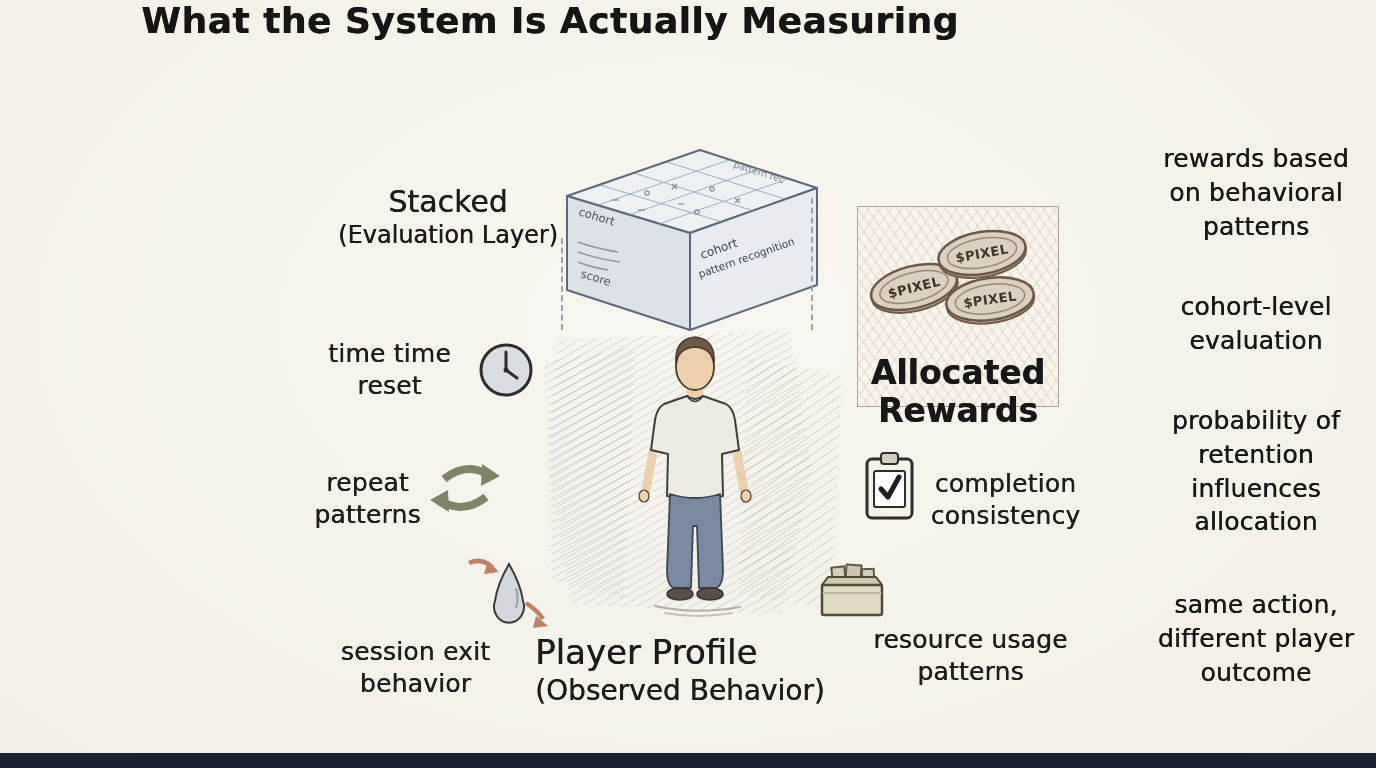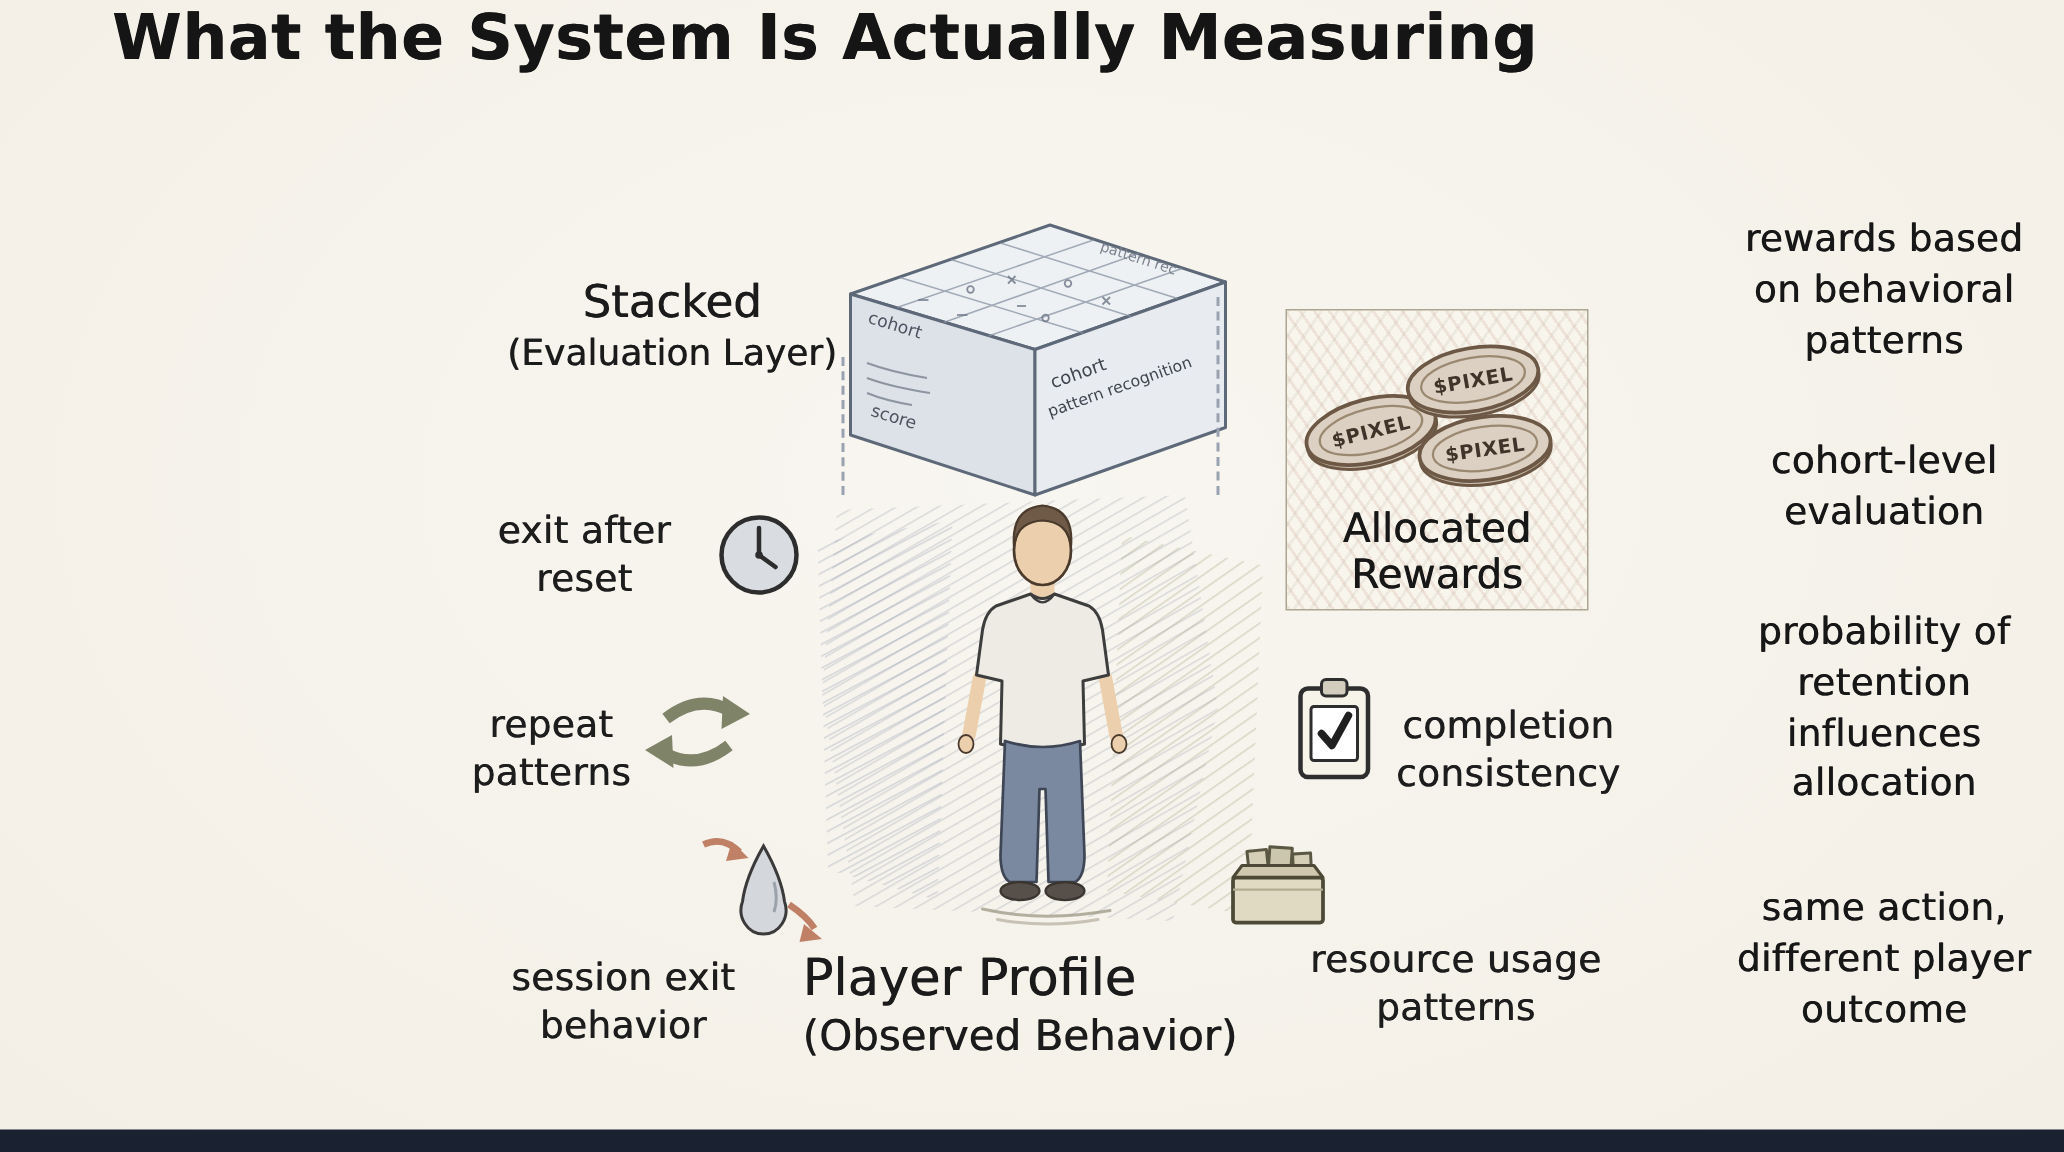--- a/index.html
+++ b/index.html
@@ -10,21 +10,21 @@
     color:#1b1b1b;
   }
   #canvas {
     position:relative; width:1376px; height:768px;
     background: radial-gradient(ellipse at 50% 42%, #f8f6f0 0%, #f3efe6 100%);
   }
   .abs { position:absolute; }
   .ink { text-shadow: 0.4px 0 0 currentColor; }
   .title {
     left:0; top:36; width:1100px; text-align:center;
-    font-size:42px; font-weight:bold; letter-spacing:0.5px; color:#151515;
+    font-size:36px; font-weight:bold; letter-spacing:0.5px; color:#151515;
   }
   .label {
     font-size:25px; line-height:1.28; text-align:center;
     white-space:pre-line; color:#1d1d1d; letter-spacing:0.2px;
   }
   .note {
     font-size:25px; line-height:1.35; text-align:center;
     white-space:pre-line; color:#171717; letter-spacing:0.2px;
   }
   .stacked { text-align:center; }
@@ -35,21 +35,21 @@
   .player-label .l2 { display:block; font-size:28px; margin-top:2px; }
   .dashed { width:0; border-left:2px dashed #99a2b0; }
   .rewards-frame {
     left:857px; top:206px; width:202px; height:201px;
     border:1.5px solid #aba592; background-color:#f8f5ed;
     background-image:
       repeating-linear-gradient(55deg, rgba(186,120,96,0.14) 0 2px, transparent 2px 8px),
       repeating-linear-gradient(125deg, rgba(145,135,112,0.10) 0 2px, transparent 2px 9px);
     text-align:center;
   }
-  .rewards-caption { font-size:27px; line-height:1.15; white-space:pre-line; margin-top:0; color:#171717; }
+  .rewards-caption { font-size:33px; line-height:1.15; white-space:pre-line; margin-top:17px; color:#171717;font-weight:bold; }
   .bottom-bar { left:0; top:753px; width:1376px; height:15px; background:#1a2130; }
   svg text { font-family:"DejaVu Sans", sans-serif; }
 </style>
 </head>
 <body>
 
 <div id="canvas">
 
   <div class="abs title ink">What the System Is Actually Measuring</div>
 
@@ -125,21 +125,21 @@
       <path d="M147,74 Q155,80 163,74 L186,82 Q193,86 195,98 L199,128 L182,132 L183,174 Q155,182 127,174 L128,132 L111,128 L115,98 Q117,86 124,82 Z" fill="#edebe3" stroke="#3d3d3d" stroke-width="2"></path>
       <path d="M147,74 Q155,85 163,74" fill="none" stroke="#3d3d3d" stroke-width="1.5"></path>
       <path d="M130,172 L127,248 Q127,262 133,266 L151,266 L153,204 L157,204 L159,266 L177,266 Q183,262 183,248 L180,172 Q155,180 130,172 Z" fill="#7b89a0" stroke="#3e4656" stroke-width="1.8"></path>
       <ellipse cx="140" cy="272" rx="13" ry="6" fill="#57504a" stroke="#3a352f" stroke-width="1.5"></ellipse>
       <ellipse cx="170" cy="272" rx="13" ry="6" fill="#57504a" stroke="#3a352f" stroke-width="1.5"></ellipse>
       <path d="M115,284 Q155,293 200,285" stroke="#97917e" stroke-width="2" fill="none" opacity="0.7"></path>
       <path d="M125,291 Q158,297 192,291" stroke="#97917e" stroke-width="2" fill="none" opacity="0.5"></path>
     </g>
   </svg>
 
-  <div class="abs label ink" style="left:312px; top:338px; width:155px;">exit after
+  <div class="abs label ink" style="left:312px; top:338px; width:155px;">time time
 reset</div>
   <svg class="abs" style="left:477px; top:341px;" width="58" height="58" viewBox="0 0 58 58">
     <circle cx="29" cy="29" r="25" fill="#d9dce0" stroke="#2d2d2d" stroke-width="3"></circle>
     <line x1="29" y1="29" x2="29" y2="11" stroke="#2d2d2d" stroke-width="3" stroke-linecap="round"></line>
     <line x1="29" y1="29" x2="40" y2="37" stroke="#2d2d2d" stroke-width="3" stroke-linecap="round"></line>
     <circle cx="29" cy="29" r="2.5" fill="#2d2d2d"></circle>
   </svg>
 
   <div class="abs label ink" style="left:305px; top:467px; width:125px;">repeat
 patterns</div>

